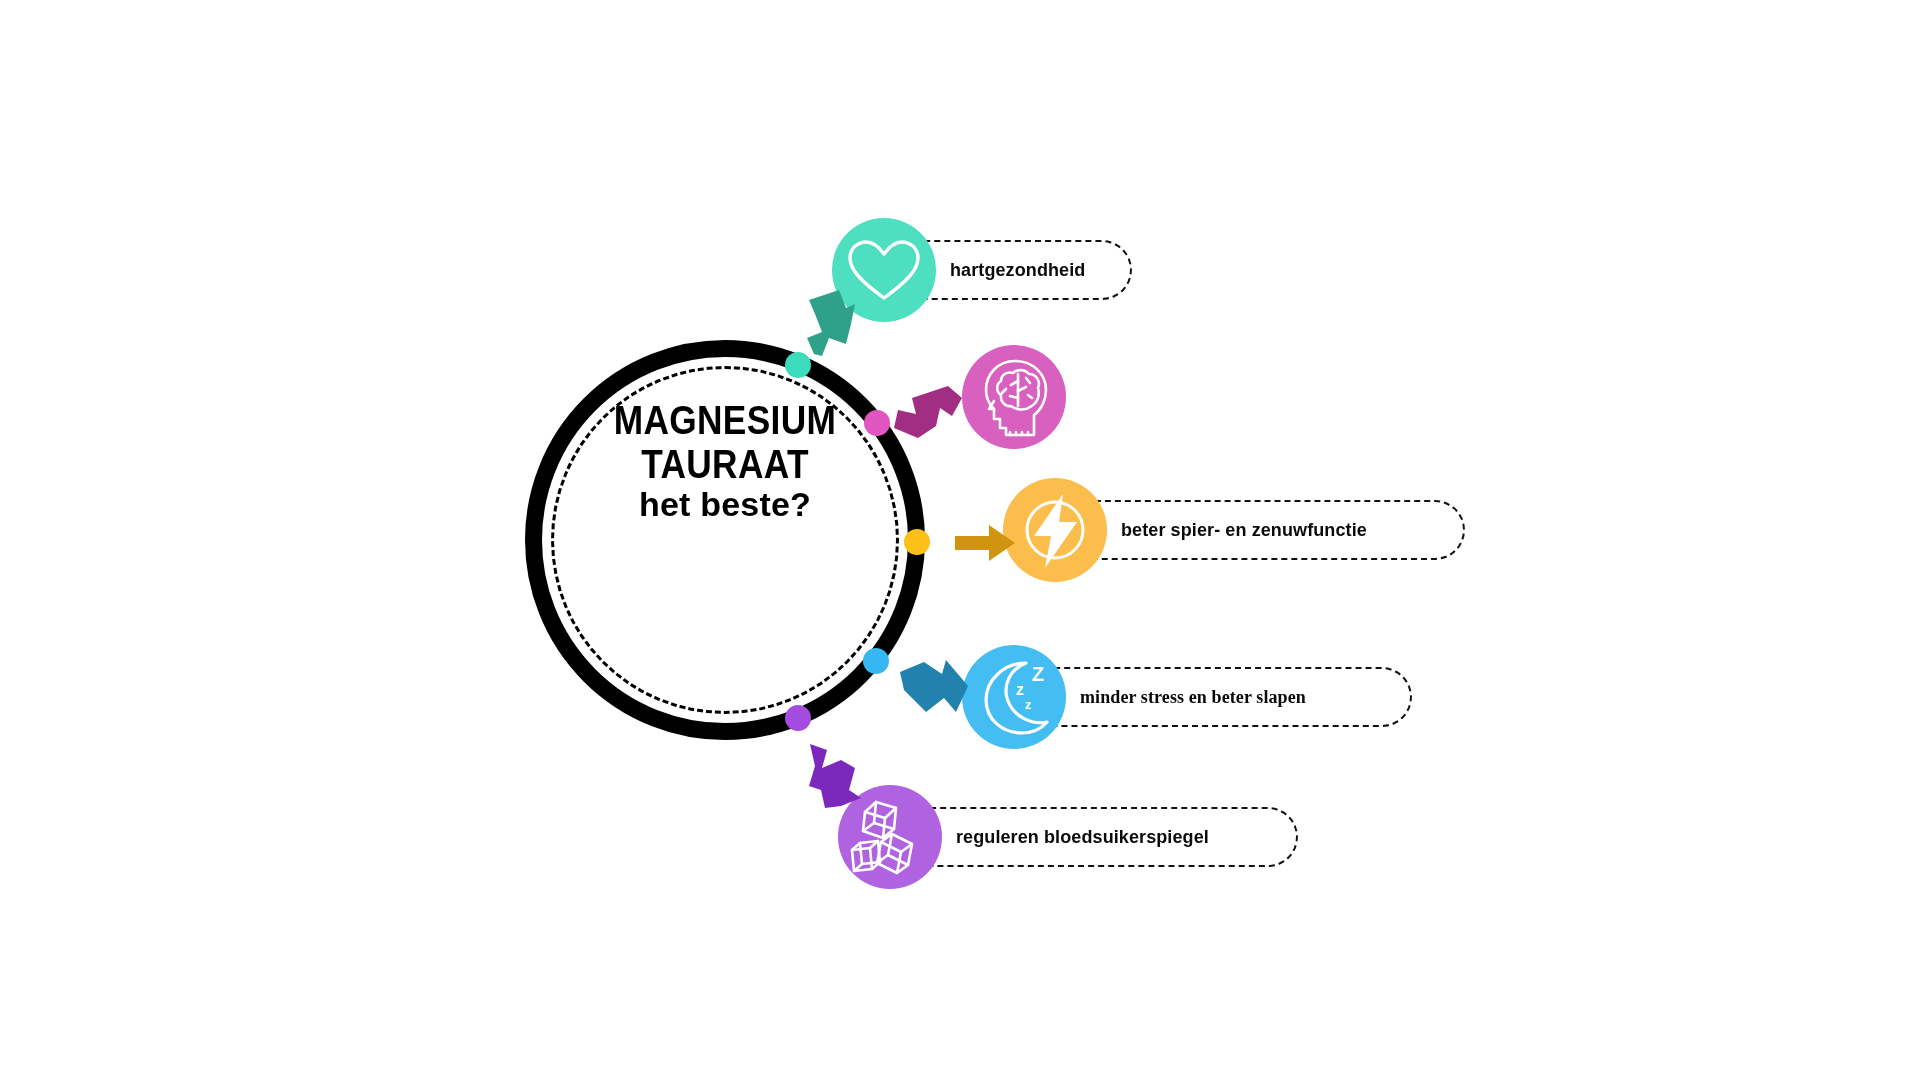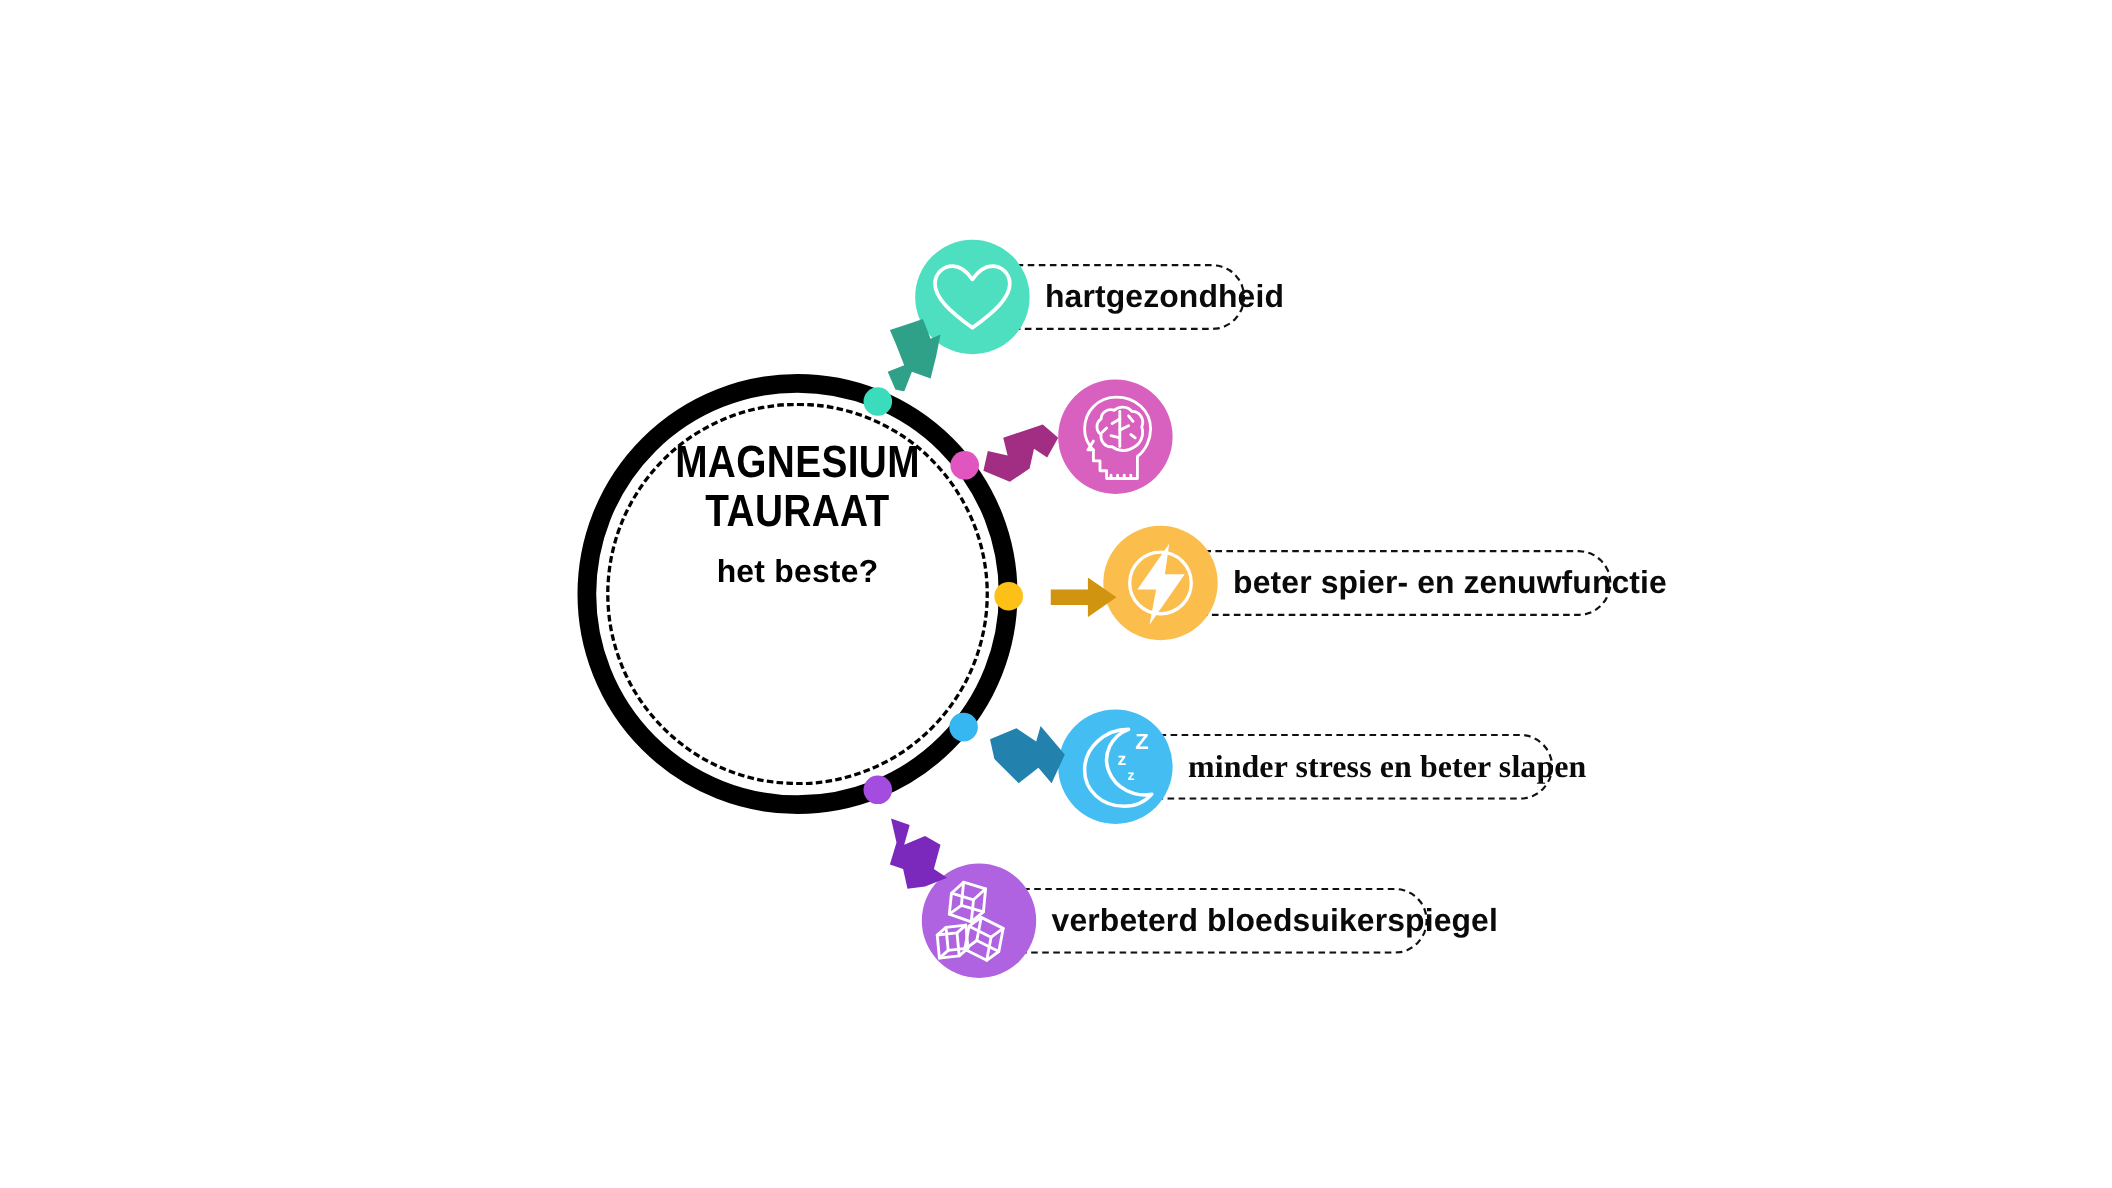--- a/index.html
+++ b/index.html
@@ -64,24 +64,23 @@
     margin-bottom: 16px;
   }
   .ht-big {
     font-size: 41px;
     font-weight: 700;
     letter-spacing: 0.4px;
     transform: scaleX(0.86);
     line-height: 1.08;
   }
   .ht-small2 {
-    font-size: 29px;
+    font-size: 34px;
     font-weight: 700;
     letter-spacing: 0.2px;
-    margin-top: 19px;
   }
 
   
   .hub-dot {
     position: absolute;
     width: 26px;
     height: 26px;
     border-radius: 50%;
     z-index: 6;
   }
@@ -118,21 +117,21 @@
     border-radius: 0 34px 34px 0;
     display: flex;
     align-items: center;
     z-index: 1;
     background: transparent;
   }
   .branch .label-pill span {
     display: block;
     padding-left: 56px;
     padding-right: 34px;
-    font-size: 29px;
+    font-size: 18px;
     font-weight: 700;
     color: #0a0a0a;
     white-space: nowrap;
     letter-spacing: 0.1px;
   }
 
   
   .arrow {
     position: absolute;
     z-index: 4;
@@ -249,21 +248,21 @@
                  C70 88 79 84 85 77 C70 80 52 72 46 56 C40 41 48 24 64 18 Z" fill="none" stroke="#ffffff" stroke-width="3.2" stroke-linejoin="round"></path>
         <text x="70" y="36" font-family="Liberation Sans, sans-serif" font-size="20" font-weight="700" fill="#ffffff">Z</text>
         <text x="54" y="50" font-family="Liberation Sans, sans-serif" font-size="16" font-weight="700" fill="#ffffff">z</text>
         <text x="63" y="64" font-family="Liberation Sans, sans-serif" font-size="13" font-weight="700" fill="#ffffff">z</text>
       </svg>
     </div>
   </div>
 
   <div class="branch" style="left:838px; top:785px; width:430px;">
     <div class="label-pill" style="width:398px;">
-      <span>verbeterd bloedsuikerspiegel</span>
+      <span>reguleren bloedsuikerspiegel</span>
     </div>
     <div class="icon-circle" style="background:#B063E0;">
       <svg viewBox="0 0 104 104">
         <g fill="none" stroke="#ffffff" stroke-width="2.6" stroke-linecap="round" stroke-linejoin="round">
 
           <path d="M38 17 L58 23 L56 44 L36 38 Z"></path>
           <path d="M38 17 L27 27 L25 46 L36 38"></path>
           <path d="M27 27 L47 33 L58 23"></path>
           <path d="M47 33 L45 53 L56 44"></path>
           <path d="M25 46 L45 53"></path>

